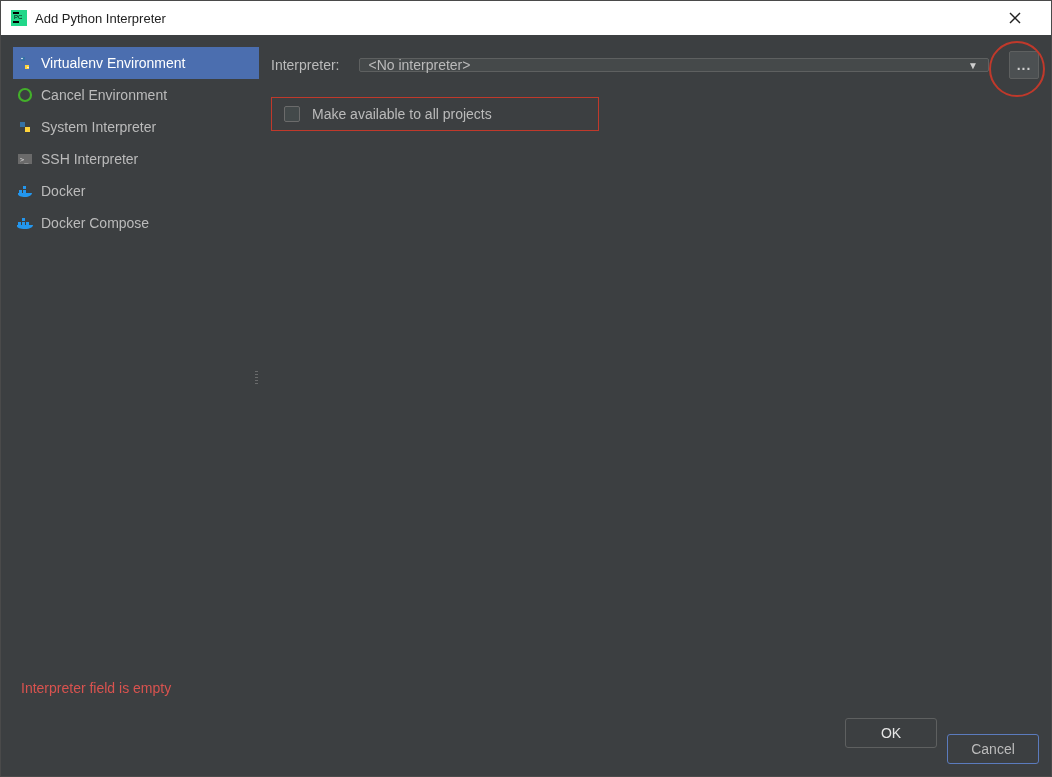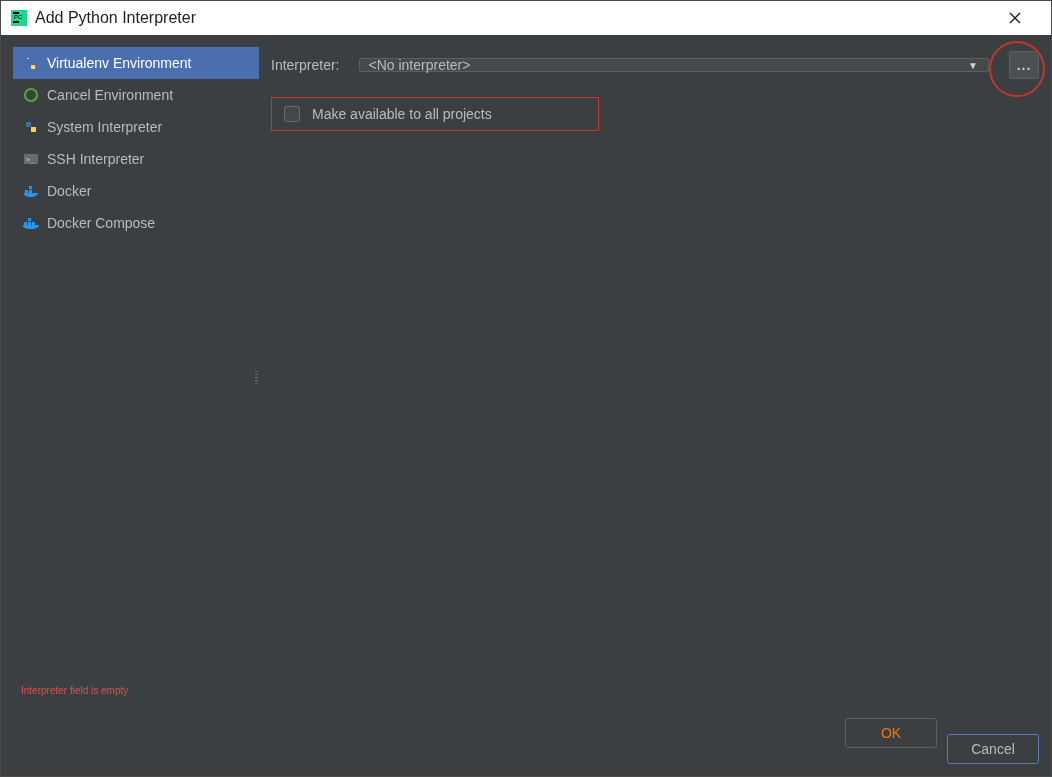--- a/index.html
+++ b/index.html
@@ -1,46 +1,46 @@
 <!DOCTYPE html>
 <html><head>
 <meta charset="utf-8">
 <style>
   * { box-sizing: border-box; margin: 0; padding: 0; }
   html, body { width: 1052px; height: 777px; font-family: "Segoe UI", Arial, sans-serif; font-size: 14px; color: #bbbbbb; background: #ffffff; overflow: hidden; }
   .window { width: 1052px; height: 777px; display: flex; flex-direction: column; border: 1px solid #4a4a4a; background: #3c3f41; }
   .titlebar { height: 34px; background: #ffffff; display: flex; align-items: center; padding: 0 10px; color: #000; }
   .titlebar .app-icon { width: 16px; height: 16px; margin-right: 8px; display:inline-flex; align-items:center; justify-content:center;}
-  .titlebar .title { flex: 1; font-size: 16px; color: #222; }
+  .titlebar .title { flex: 1; font-size: 13px; color: #222; }
   .titlebar .close { width: 32px; text-align: center; font-size: 16px; color: #222; cursor: pointer; }
   .body { flex: 1; display: flex; flex-direction: column; background: #3c3f41; padding: 0; }
   .main-row { flex: 1; display: flex; overflow: hidden; padding: 12px 12px 0 12px; gap: 12px; }
   .sidebar { width: 246px; display: flex; flex-direction: column; }
-  .sidebar-item { display: flex; align-items: center; height: 32px; padding: 0 10px; gap: 8px; cursor: pointer; color: #bbbbbb; }
+  .sidebar-item { display: flex; align-items: center; height: 32px; padding: 0 4px; gap: 8px; cursor: pointer; color: #bbbbbb; }
   .sidebar-item.selected { background: #4b6eaf; color: #ffffff; }
   .sidebar-item .icon { width: 16px; height: 16px; display:inline-flex; align-items:center; justify-content:center; }
   .splitter { width: 4px; margin-left: -4px; display:flex; align-items:center; justify-content:center; cursor: col-resize; }
   .splitter .grip { width:3px; height:14px; background: repeating-linear-gradient(to bottom, #888 0 1px, transparent 1px 3px); opacity:.6;}
   .splitter-pos { position:absolute; left: 257px; top: 336px; }
   .content { flex: 1; display: flex; flex-direction: column; position: relative; }
   .row-interp { display: flex; align-items: center; gap: 10px; height: 36px; }
   .label-interp { color: #bbbbbb; white-space: nowrap; }
   .combo { flex: 1; height: 14px; background: #45494a; border: 1px solid #5e6060; display: flex; align-items: center; padding: 0 8px; color: #bbbbbb; cursor: pointer; border-radius: 2px; }
   .combo .combo-text { flex: 1; }
   .combo .chev { width: 14px; text-align: center; font-size: 10px; color:#cfcfcf; }
   .browse-btn { width: 30px; height: 28px; background: #4c5052; border: 1px solid #5e6060; display:flex; align-items:center; justify-content:center; color:#cfcfcf; cursor:pointer; border-radius:2px; font-weight:bold; letter-spacing:1px; }
   .highlight-circle { position:absolute; right: -6px; top: -6px; width: 56px; height: 56px; border: 2px solid #c0392b; border-radius: 28px; pointer-events:none; }
   .checkbox-row { margin-top: 14px; display:flex; align-items:center; gap: 12px; padding: 8px 12px; width: 328px; }
   .checkbox-box { width:16px; height:16px; border:1px solid #6b6b6b; background:#43494a; cursor:pointer; border-radius:2px;}
   .checkbox-row-outline { border: 1px solid #c0392b; }
   .footer { height: 80px; padding: 0 12px 12px 12px; display:flex; flex-direction:column; justify-content:flex-end; }
-  .error-row { padding: 6px 8px 22px 8px; color: #d9534f; font-size: 10px; }
+  .error-row { padding: 6px 8px 22px 8px; color: #d9534f; font-size: 14px; }
   .button-row { display:flex; justify-content:flex-end; gap:10px; }
   .btn { width: 92px; height: 30px; display:flex; align-items:center; justify-content:center; border:1px solid #5e6060; background:#3c3f41; color:#bbbbbb; cursor:pointer; border-radius:3px;}
-  .btn.disabled { color:#f97316; cursor:default; }
+  .btn.disabled { color:#e5e5e5; cursor:default; }
   .btn.primary-outline { border:1px solid #5b7bbd; color:#bbbbbb;margin-top:16px; }
   svg { display:block; }
 </style>
 </head>
 <body>
 
 <div class="window">
   <div class="titlebar">
     <span class="app-icon">
       <svg width="16" height="16" viewBox="0 0 16 16">

